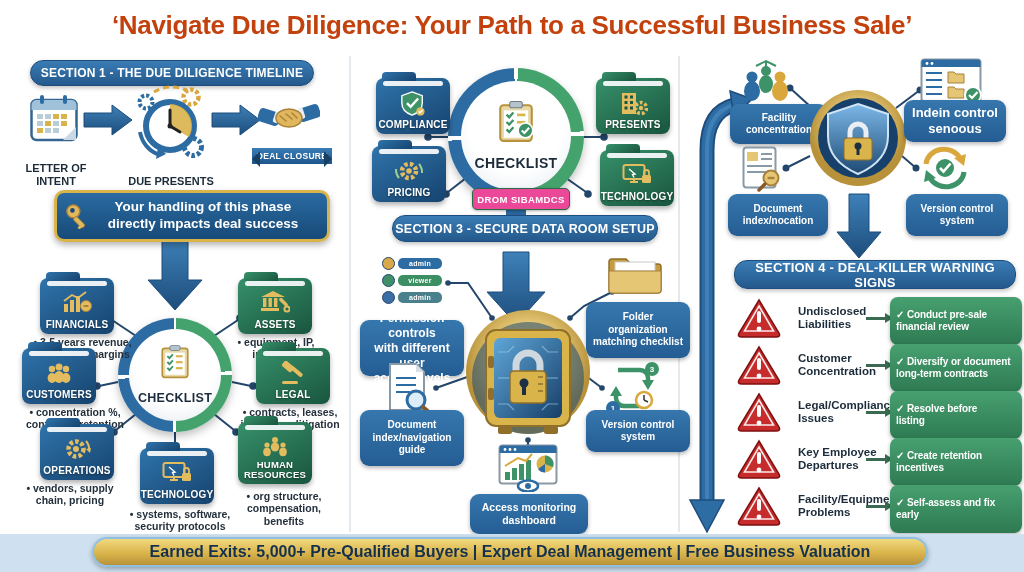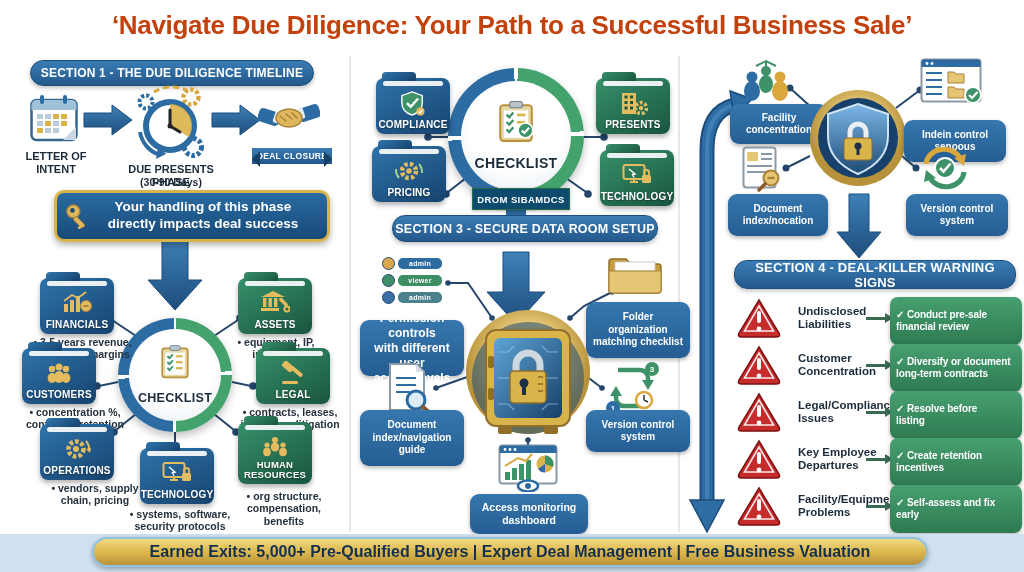--- a/index.html
+++ b/index.html
@@ -15,21 +15,21 @@
           text-align:center;}
   .box-blue{position:absolute;display:flex;align-items:center;justify-content:center;
           background:linear-gradient(#3677ad,#245d93);border-radius:9px;color:#fff;font-weight:700;
           font-size:10.5px;line-height:1.25;text-align:center;white-space:pre-line;
           box-shadow:0 2px 4px rgba(0,0,0,.3);padding:2px;}
   .box-green{position:absolute;display:flex;align-items:center;
           background:linear-gradient(#47a070,#2e7a52);border-radius:8px;color:#fff;font-weight:700;
           font-size:10px;line-height:1.22;text-align:left;white-space:pre-line;letter-spacing:-.1px;
           box-shadow:0 2px 4px rgba(0,0,0,.3);padding:3px 6px;}
   .label-dark{position:absolute;color:#1c2b3a;font-weight:700;white-space:pre-line;
-          text-align:center;line-height:1.18;}
+          text-align:center;line-height:1.18;margin-top:12px;}
   .detail{position:absolute;color:#24313d;font-weight:700;font-size:10.5px;line-height:1.18;
           white-space:pre-line;text-align:center;}
   .folder{position:absolute;width:74px;height:56px;border-radius:8px;
           box-shadow:0 3px 5px rgba(0,0,0,.3);display:flex;flex-direction:column;
           justify-content:flex-end;padding-bottom:4px;box-sizing:border-box;}
   .f-blue{background:linear-gradient(150deg,#2f74ab,#16436e);}
   .f-green{background:linear-gradient(150deg,#37916a,#19553f);}
   .ftab{position:absolute;top:-6px;left:6px;width:34px;height:9px;border-radius:4px 4px 0 0;background:inherit;}
   .fstrip{position:absolute;top:3px;left:7px;right:7px;height:5px;background:#f4f7f9;border-radius:3px;opacity:.95;}
   .fico{position:absolute;top:13px;left:50%;transform:translateX(-50%);}
@@ -62,21 +62,21 @@
        display:flex;align-items:center;justify-content:center;letter-spacing:.3px;}
   .u-blue{background:#2d6ca3;} .u-green{background:#3c8f63;} .u-teal{background:#4a7f8c;}
   .av-gold{background:#d7a94c;} .av-green{background:#3f8f6a;} .av-blue{background:#3b6ea5;}
   .wrow{position:absolute;left:726px;width:296px;height:44px;}
   .wlabel{position:absolute;left:72px;top:0;bottom:0;width:110px;display:flex;align-items:center;
        color:#1c2b3a;font-weight:700;font-size:11.5px;line-height:1.15;white-space:pre-line;}
   .warrow{position:absolute;left:140px;top:21px;width:20px;height:2.5px;background:#3a6b52;}
   .warrow:after{content:'';position:absolute;right:-7px;top:-4px;border-left:8px solid #3a6b52;
        border-top:5.5px solid transparent;border-bottom:5.5px solid transparent;}
   .badge-green{position:absolute;display:flex;align-items:center;justify-content:center;
-       background:#0c4a6e;border:1.5px solid #2a6b48;border-radius:0;color:#fff;
+       background:#ec4899;border:1.5px solid #2a6b48;border-radius:5px;color:#fff;
        font-weight:700;font-size:9.5px;letter-spacing:.4px;box-shadow:0 1px 3px rgba(0,0,0,.3);}
   .bottom-strip{position:absolute;left:0;top:534px;width:1024px;height:38px;background:#cfe1f0;}
   .footer-pill{position:absolute;left:92px;top:537px;width:836px;height:30px;border-radius:16px;
        background:linear-gradient(#f2d97f,#d9b44a 55%,#b8923a);border:2px solid #8fc0e2;
        display:flex;align-items:center;justify-content:center;color:#14304f;font-weight:800;
        font-size:16px;box-shadow:0 2px 5px rgba(0,0,0,.3);box-sizing:border-box;}
   .vnum{font-family:"Liberation Sans",sans-serif;font-size:8px;font-weight:700;fill:#fff;}
 </style>
 </head>
 <body>
@@ -330,21 +330,21 @@
     <div class="ftab"></div>
       <div class="fstrip"></div>
     <svg class="fico" width="30" height="24" viewBox="0 0 30 24">
       <circle cx="14" cy="12" r="7.5" fill="none" stroke="#e3bc5f" stroke-width="4.5" stroke-dasharray="3.5 2.2"></circle>
       <circle cx="14" cy="12" r="3" fill="#e3bc5f"></circle>
       <path d="M24 4 A12 12 0 0 1 27 13" fill="none" stroke="#e3bc5f" stroke-width="2"></path>
       <polygon points="28,16 24,12 29,11" fill="#e3bc5f"></polygon>
     </svg>
     <div class="flabel">OPERATIONS</div>
   </div>
-  <div class="detail" style="left:25px;top:482px;width:140px">• vendors, supply
+  <div class="detail" style="left:0;top:482px;width:140px">• vendors, supply
 chain, pricing</div>
 
   <div class="folder f-green" style="left:238px;top:422px;height:62px">
     <div class="ftab"></div>
       <div class="fstrip"></div>
     <svg class="fico" width="30" height="24" viewBox="0 0 30 24">
       <g fill="#e3bc5f">
         <circle cx="15" cy="5" r="3"></circle>
           <ellipse cx="15" cy="12" rx="4.2" ry="4.5"></ellipse>
         <circle cx="7" cy="10" r="2.6"></circle>
@@ -619,21 +619,21 @@
         <line x1="6" y1="29" x2="22" y2="29"></line>
         <line x1="6" y1="36" x2="22" y2="36"></line>
       </g>
     <g fill="#e4c675" stroke="#a8823a">
         <path d="M28 14 h6 l2 2 h8 v9 h-16 Z"></path>
         <path d="M28 29 h6 l2 2 h8 v9 h-16 Z"></path>
       </g>
     <circle cx="53" cy="37" r="8" fill="#3d9367" stroke="#fff" stroke-width="2"></circle>
     <path d="M49 37 l3 3 5.5-6" stroke="#fff" stroke-width="2.2" fill="none"></path>
   </svg>
-  <div class="box-blue" style="left:904px;top:120px;width:98px;height:38px;font-size:10px">Indein control
+  <div class="box-blue" style="left:904px;top:100px;width:98px;height:38px;font-size:13px">Indein control
 senoous</div>
 
   <svg class="abs" style="left:742px;top:146px" width="42" height="46" viewBox="0 0 42 46">
     <rect x="1.5" y="1.5" width="32" height="40" rx="3" fill="#fff" stroke="#8a99a6" stroke-width="2"></rect>
     <rect x="5" y="6" width="11" height="9" fill="#e4c675"></rect>
     <g stroke="#8a99a6" stroke-width="2">
         <line x1="19" y1="8" x2="30" y2="8"></line>
         <line x1="19" y1="13" x2="30" y2="13"></line>
         <line x1="5" y1="20" x2="30" y2="20"></line>
         <line x1="5" y1="26" x2="30" y2="26"></line>

